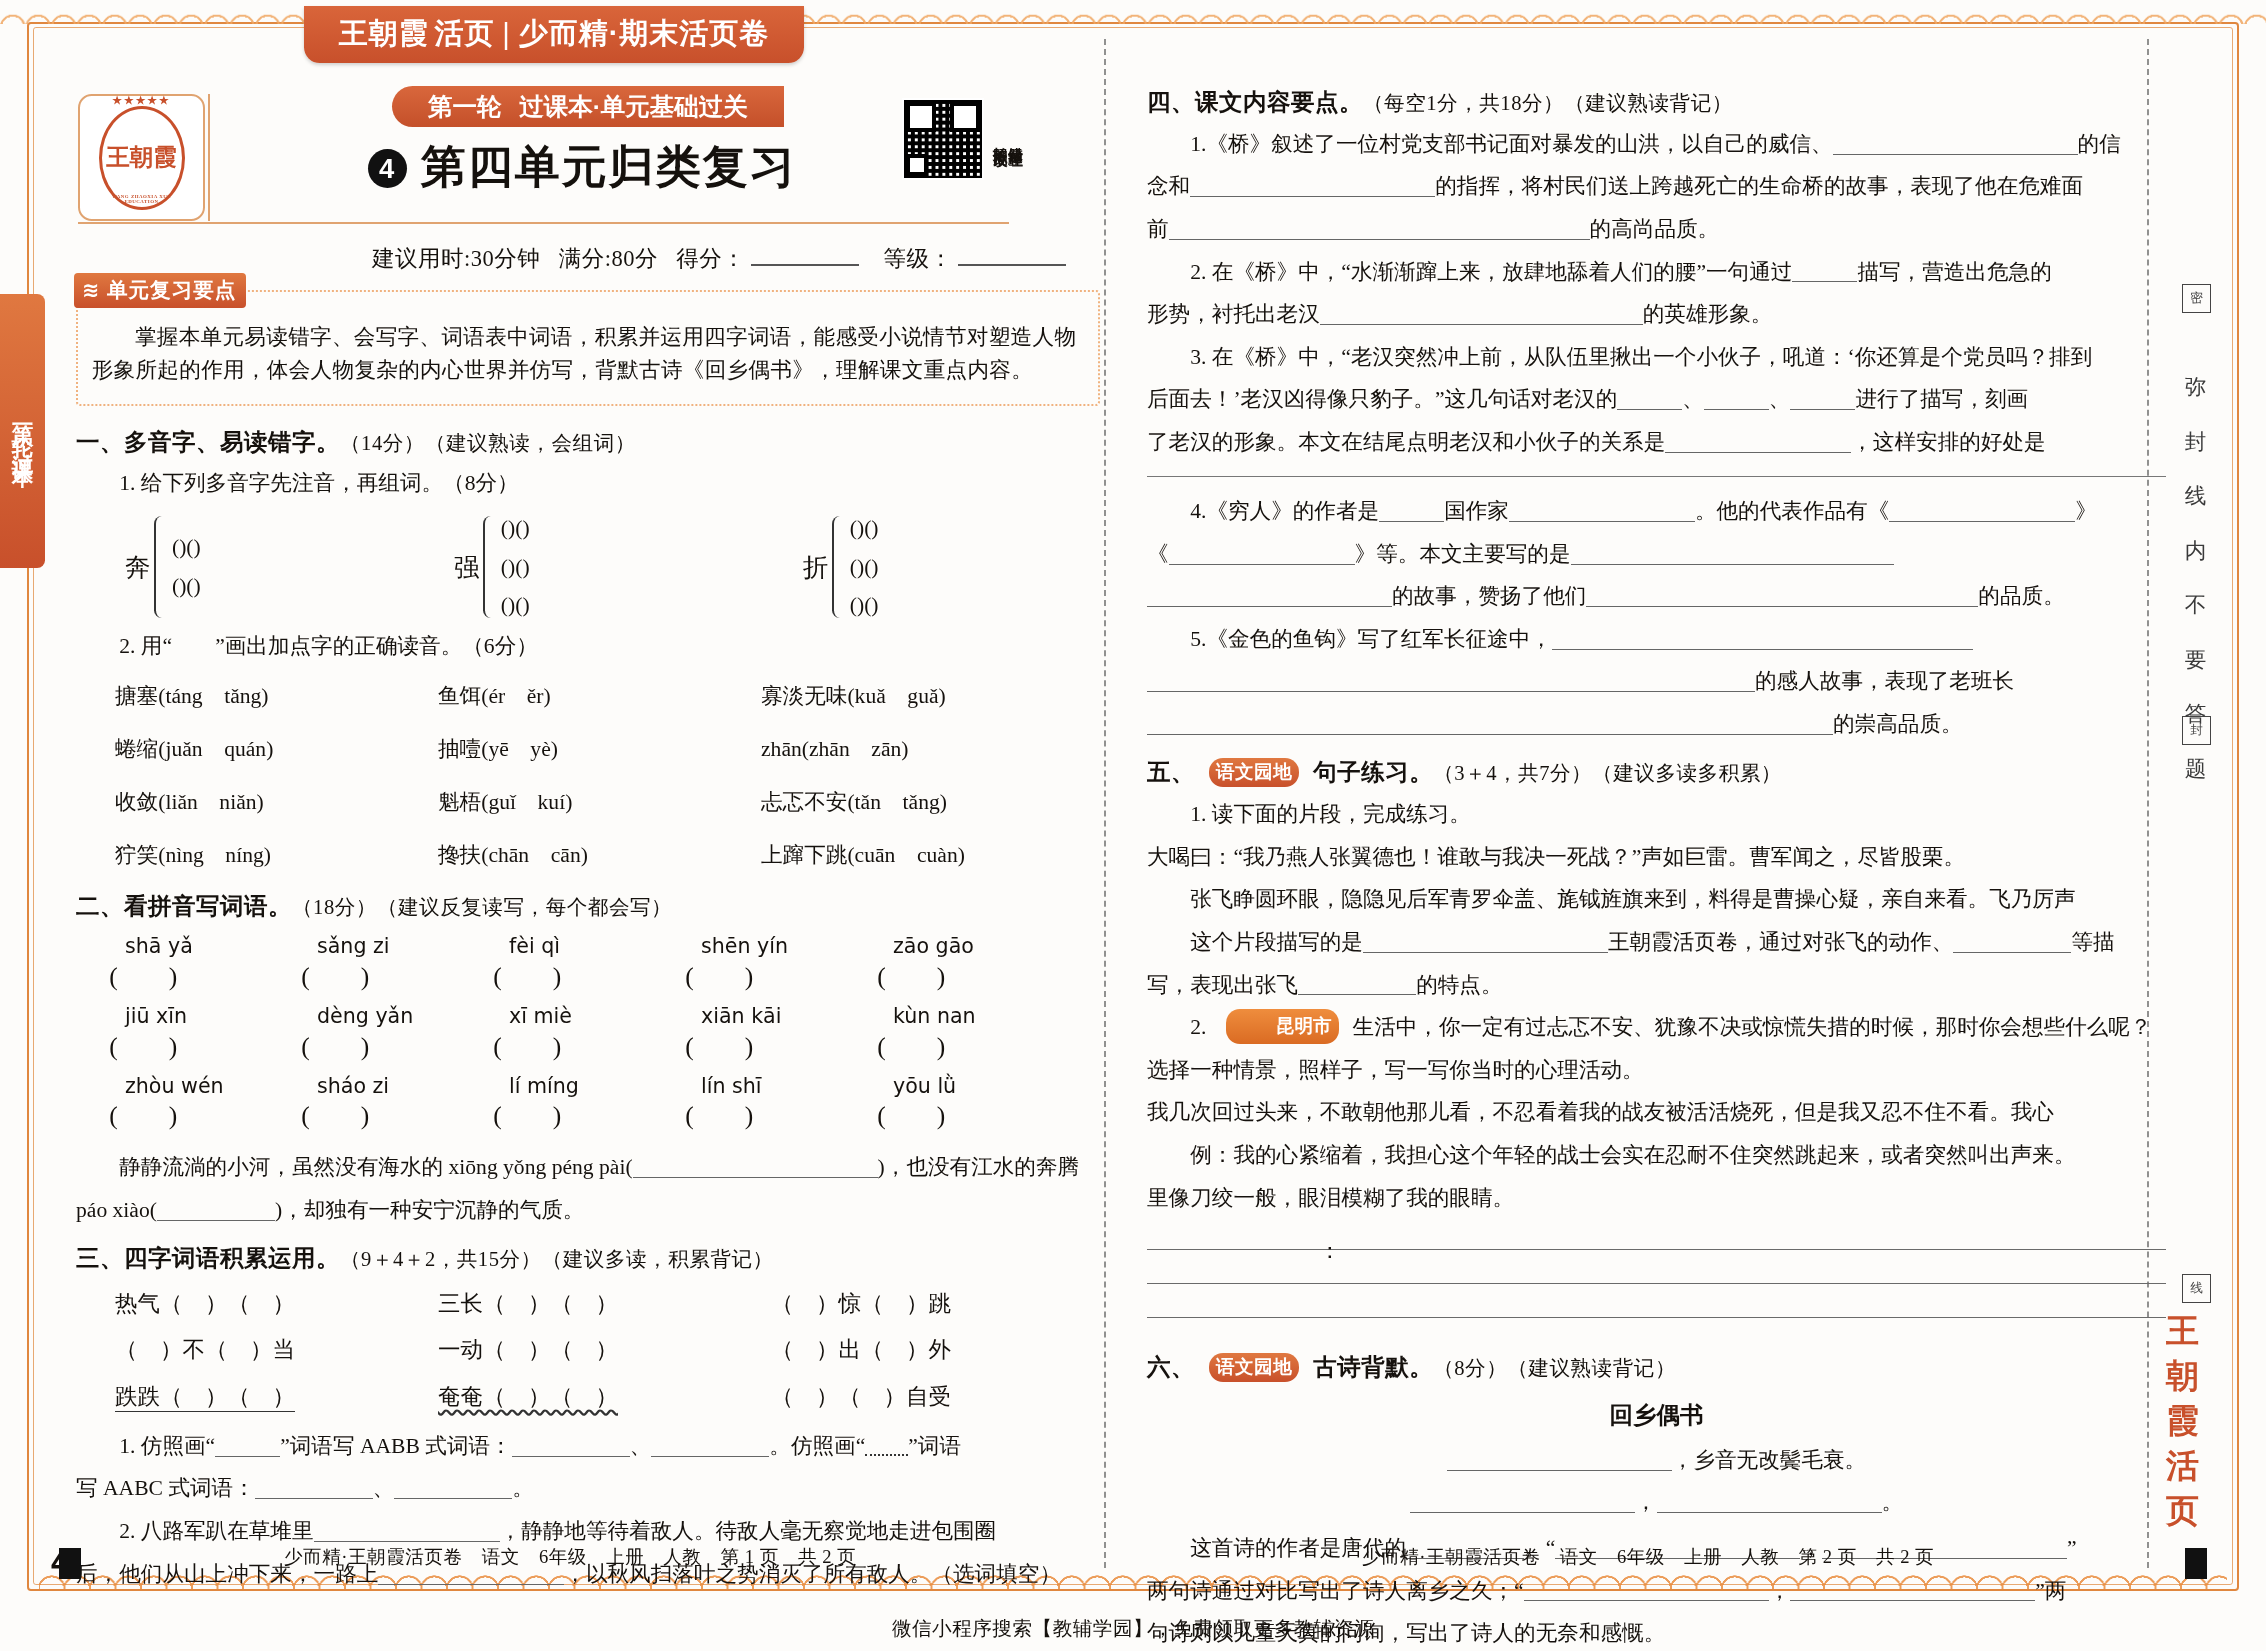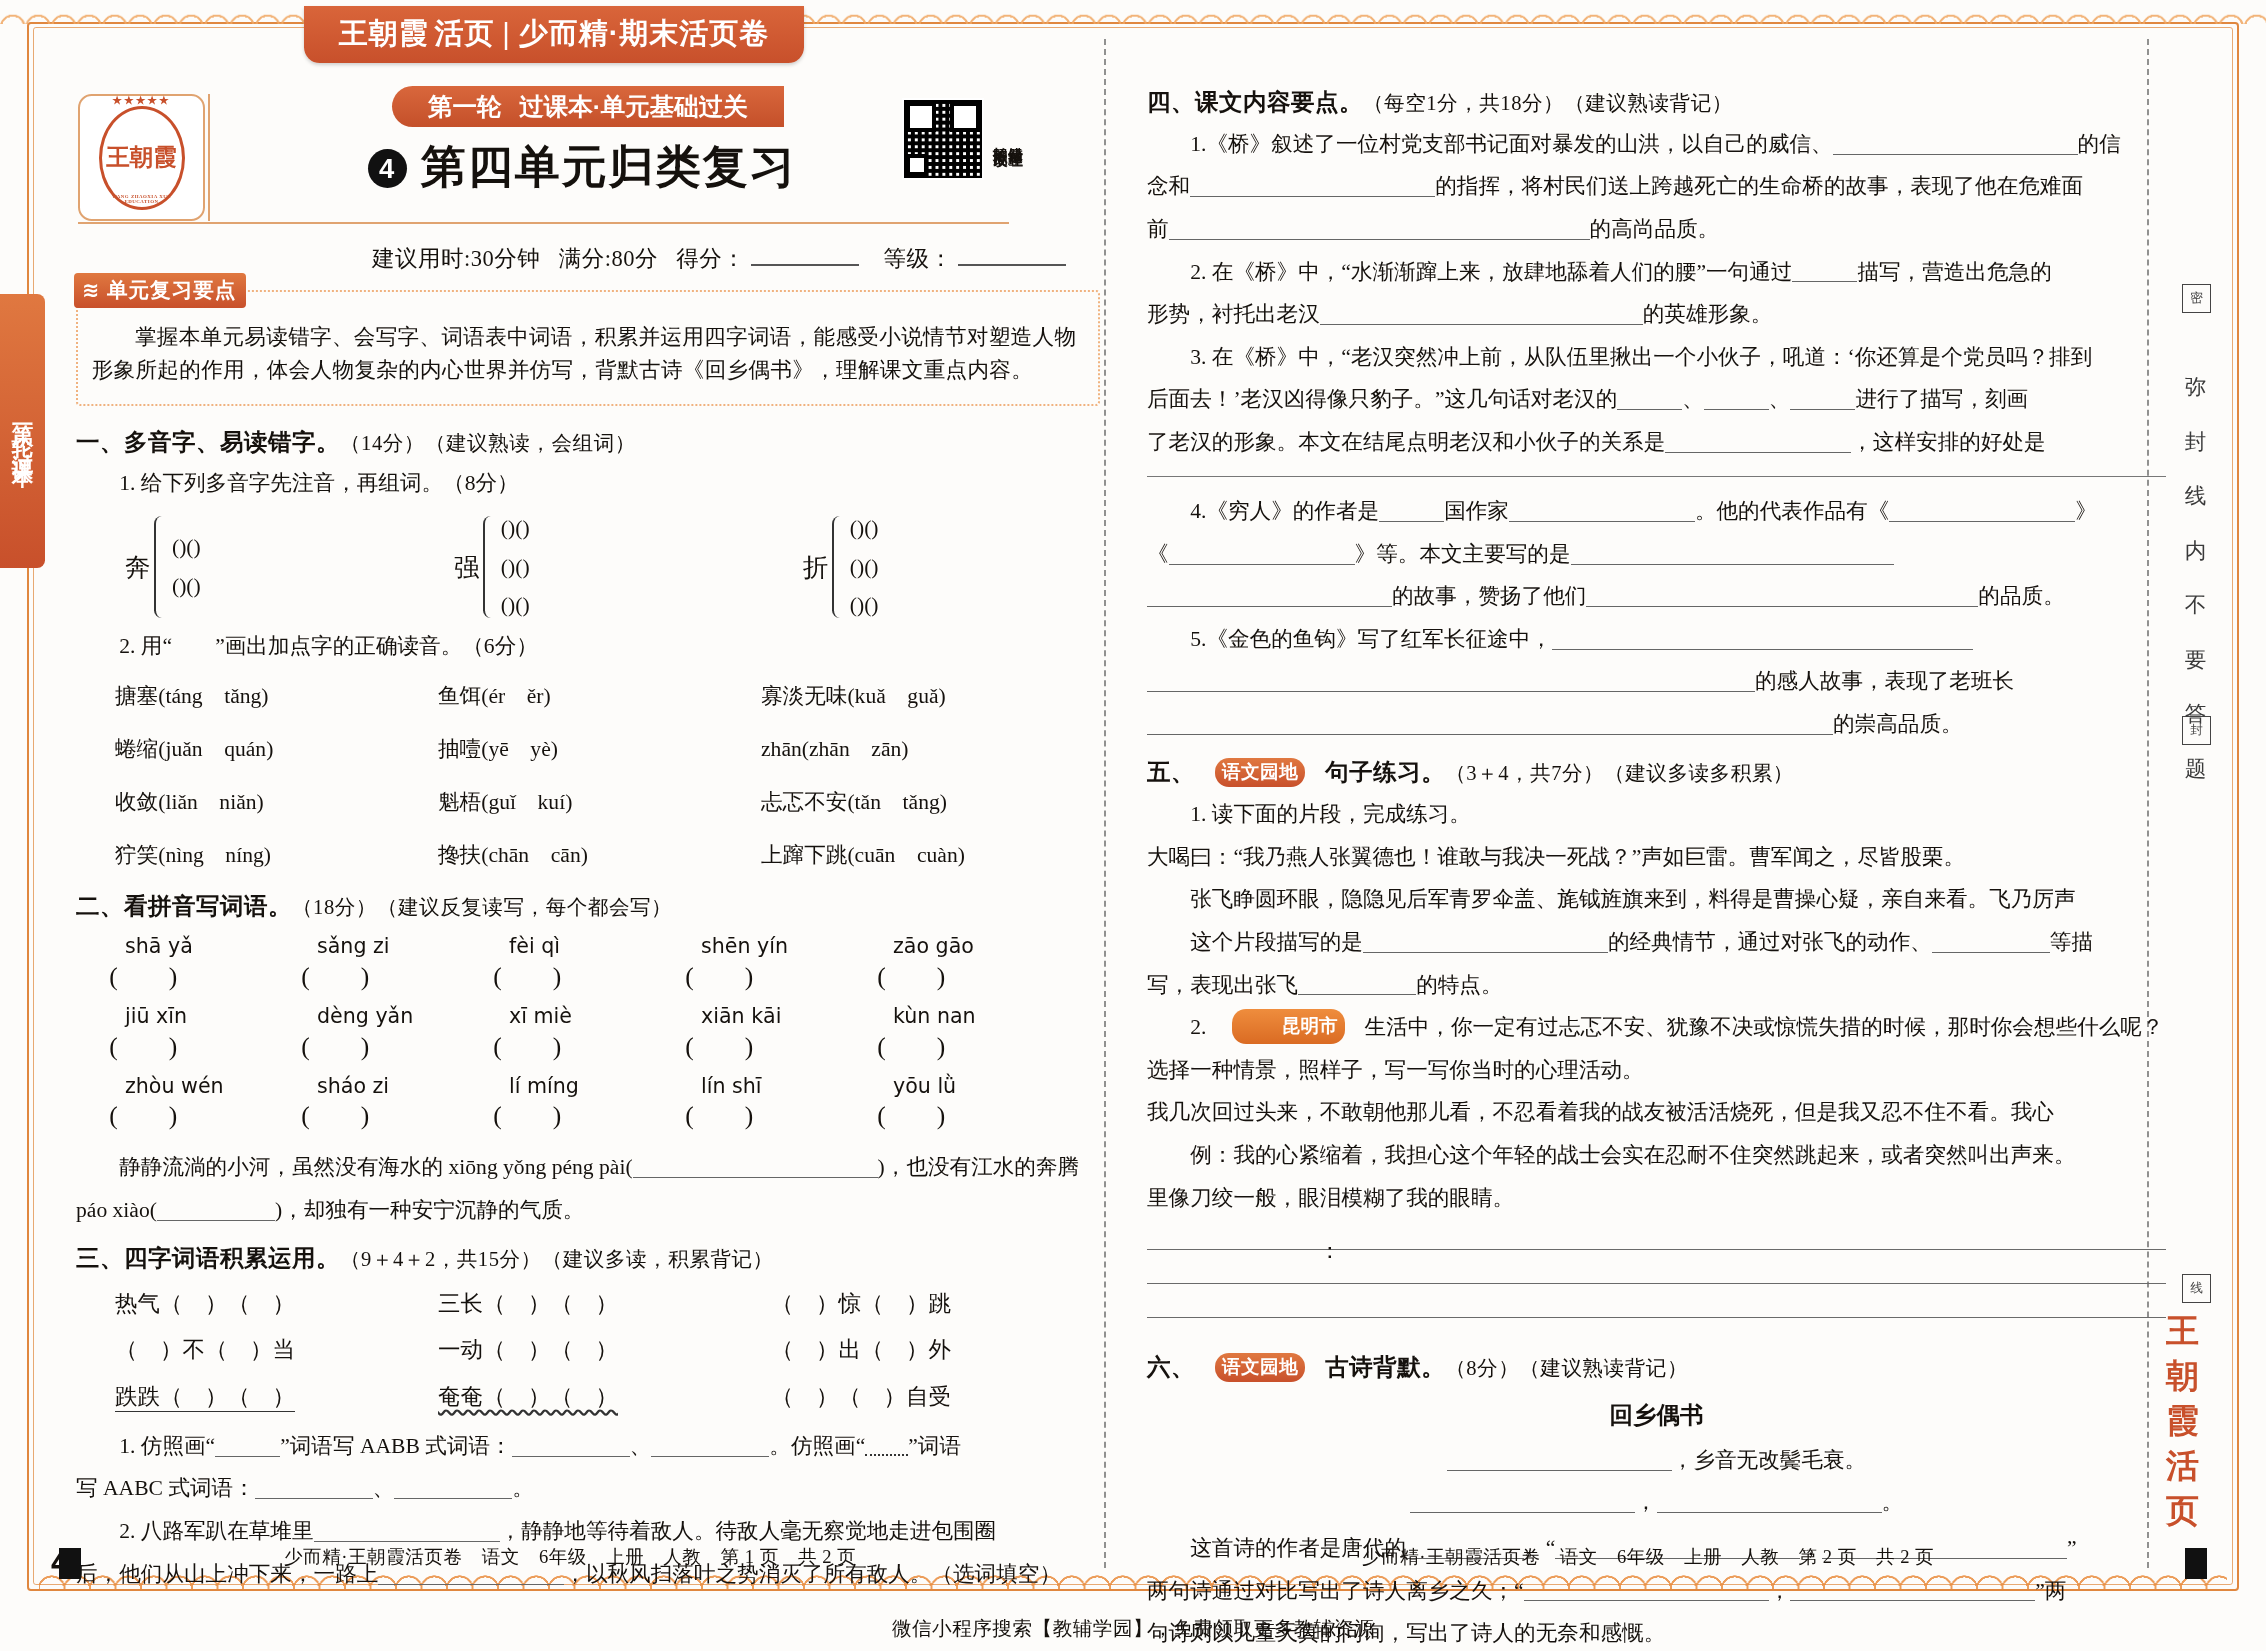--- a/index.html
+++ b/index.html
@@ -216,21 +216,21 @@
   }
   .sec-head .note {
     font-weight:normal; font-size:20.6px;
     font-family:"Liberation Serif",serif;
   }
   .chip {
     display:inline-block;
     background:linear-gradient(180deg,#e07840,#c8502b);
     color:#fff; font-size:18.6px; font-weight:bold;
     padding:1px 6.9px 2px 6.9px; border-radius:14px;
-    margin:0 20px; vertical-align:2px;
+    margin:0 14px; vertical-align:2px;
     font-family:"Liberation Sans","DejaVu Sans",sans-serif;
   }
   .chip.yellow { background:linear-gradient(180deg,#ef8d3d,#da6b23); }
   .q { font-size:21.6px; line-height:1.7; margin:5.9px 0 5.9px 0; }
   .q.indent { text-indent:2em; }
   .bl { display:inline-block; border-bottom:1.5px solid #666; vertical-align:-3.9px; }
   .bl.s  { width:65px; }
   .bl.m  { width:118px; }
   .bl.l  { width:186px; }
   .bl.xl { width:245px; }
@@ -677,21 +677,21 @@
     </div>
 
     <div class="sec">
       <div class="sec-head">
         <span>五、</span><span class="chip">语文园地</span><span>句子练习。</span><span class="note">（3＋4，共7分）（建议多读多积累）</span>
       </div>
       <div class="q indent">1. 读下面的片段，完成练习。</div>
       <div class="q">大喝曰：“我乃燕人张翼德也！谁敢与我决一死战？”声如巨雷。曹军闻之，尽皆股栗。</div>
       <div class="q indent">张飞睁圆环眼，隐隐见后军青罗伞盖、旄钺旌旗来到，料得是曹操心疑，亲自来看。飞乃厉声</div>
       <div class="q indent">
-        <span>这个片段描写的是</span><span class="bl xl"></span><span>的经典情节，通过对张飞的动作、</span><span class="bl m"></span><span>等描</span>
+        <span>这个片段描写的是</span><span class="bl xl"></span><span>王朝霞活页卷，通过对张飞的动作、</span><span class="bl m"></span><span>等描</span>
       </div>
       <div class="q">
         <span>写，表现出张飞</span><span class="bl m"></span><span>的特点。</span>
       </div>
       <div class="q indent">
         <span>2. </span><span class="chip yellow">昆明市</span><span>生活中，你一定有过忐忑不安、犹豫不决或惊慌失措的时候，那时你会想些什么呢？</span>
       </div>
       <div class="q">选择一种情景，照样子，写一写你当时的心理活动。</div>
       <div class="q">我几次回过头来，不敢朝他那儿看，不忍看着我的战友被活活烧死，但是我又忍不住不看。我心</div>
       <div class="q indent">例：我的心紧缩着，我担心这个年轻的战士会实在忍耐不住突然跳起来，或者突然叫出声来。</div>

